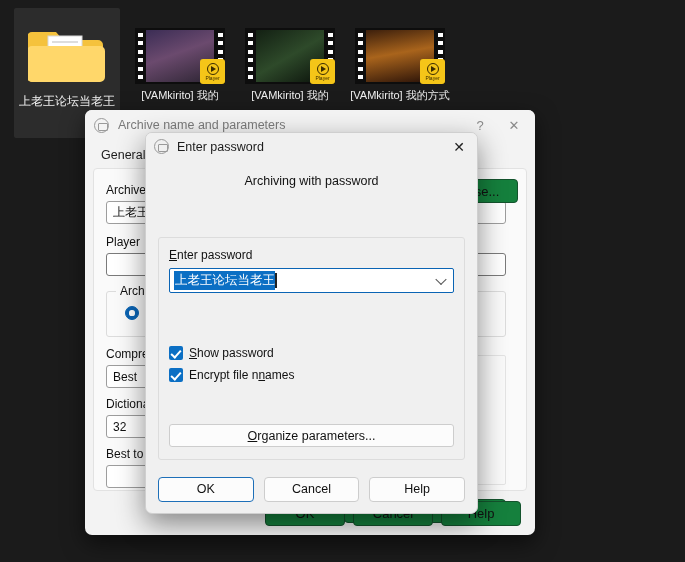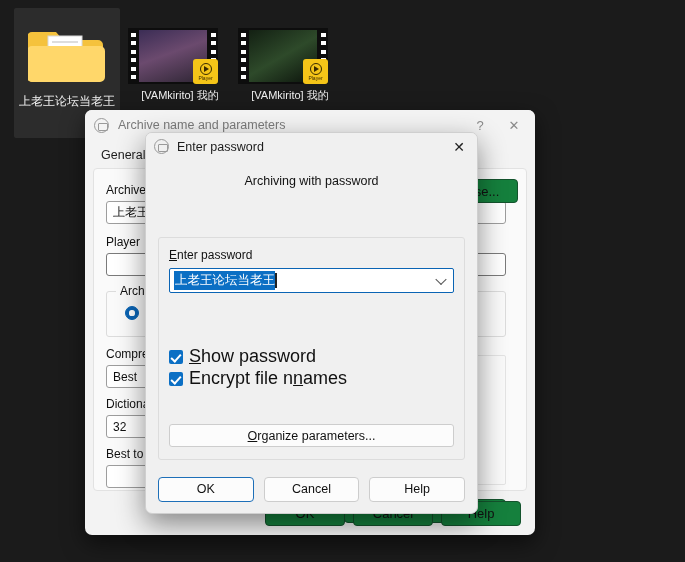--- a/index.html
+++ b/index.html
@@ -22,21 +22,21 @@
   }
   .folder-icon { margin-top: 14px; width: 78px; height: 64px; position: relative; }
   .folder-label {
     margin-top: 8px; color: #f2f2f2; font-size: 12px;
     text-align: center; line-height: 15px; width: 100px;
     overflow: hidden;
   }
 
   .vid-tile {
     position: absolute; top: 28px; width: 104px; height: 112px;
-    display: flex; flex-direction: column; 
+    display: flex; flex-direction: column; align-items: center;
   }
   .film {
     width: 90px; height: 56px; background: #0d0d0d;
     position: relative; display: flex; align-items: center;
     justify-content: center; overflow: hidden;
   }
   .film .perfs {
     position: absolute; top: 0; bottom: 0; width: 8px;
     display: flex; flex-direction: column; justify-content: space-evenly;
     align-items: center;
@@ -187,21 +187,21 @@
   }
   .cbx {
     width: 14px; height: 14px; border-radius: 2px; background: #0b6fc4;
     position: relative; flex: 0 0 auto;
   }
   .cbx::after {
     content: ""; position: absolute; left: 4px; top: 2px;
     width: 4px; height: 8px; border-right: 2px solid #fff;
     border-bottom: 2px solid #fff; transform: rotate(42deg);
   }
-  .cb-lbl { font-size: 18px; color: #111; }
+  .cb-lbl { font-size: 12px; color: #111; }
   #org-btn {
     position: absolute; left: 10px; right: 10px; bottom: 12px; height: 23px;
     background: #fcfcfc; border: 1px solid #cdcdcd; border-radius: 3px;
     display: flex; align-items: center; justify-content: center;
     font-size: 12.5px; color: #111;
   }
   #pw-foot {
     position: absolute; left: 0; right: 0; bottom: 0; height: 48px;
     display: flex; align-items: center; gap: 10px; padding: 0 12px;
   }
@@ -281,20 +281,46 @@
           <i></i>
         </div>
       <div class="play-badge">
         <div class="tri"></div>
           <div class="pl">Player</div>
       </div>
     </div>
     <div class="vid-label">[VAMkirito] 我的</div>
   </div>
 
+  <div class="vid-tile" style="left:348px">
+    <div class="film">
+      <div class="frame" style="background:linear-gradient(170deg,#3c1f0c 0%,#a9641c 45%,#2a1208 100%)"></div>
+      <div class="perfs l">
+          <i></i>
+          <i></i>
+          <i></i>
+          <i></i>
+          <i></i>
+          <i></i>
+        </div>
+      <div class="perfs r">
+          <i></i>
+          <i></i>
+          <i></i>
+          <i></i>
+          <i></i>
+          <i></i>
+        </div>
+      <div class="play-badge">
+        <div class="tri"></div>
+          <div class="pl">Player</div>
+      </div>
+    </div>
+    <div class="vid-label">[VAMkirito] 我的方式</div>
+  </div>
 
 
 </div>
 
 <div id="rar-dialog">
   <div id="rar-title">
     <div class="rar-ic"></div>
     <div class="t">Archive name and parameters</div>
     <div class="sp"></div>
     <div class="tb-btn">?</div>

